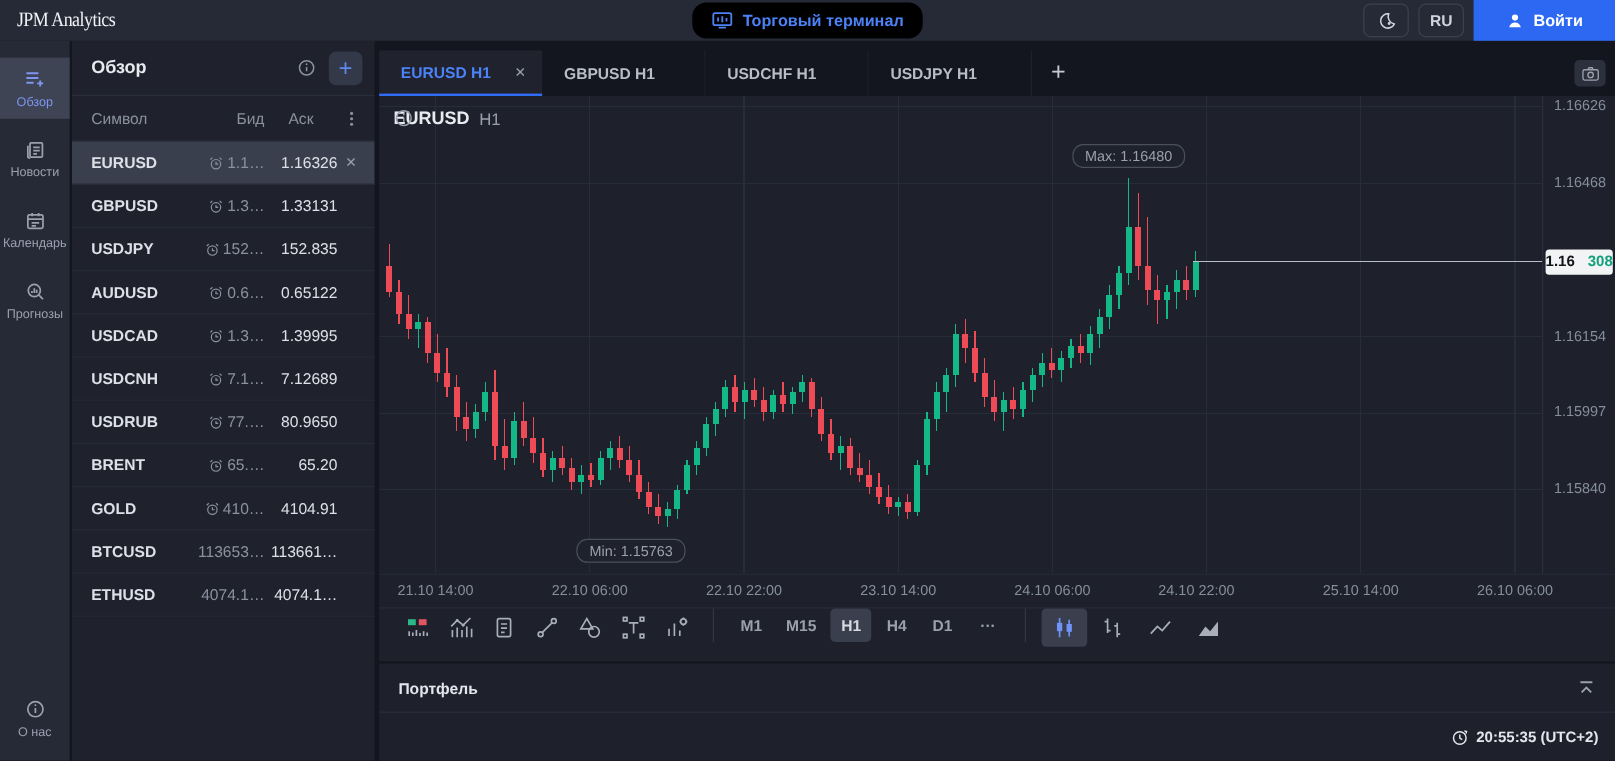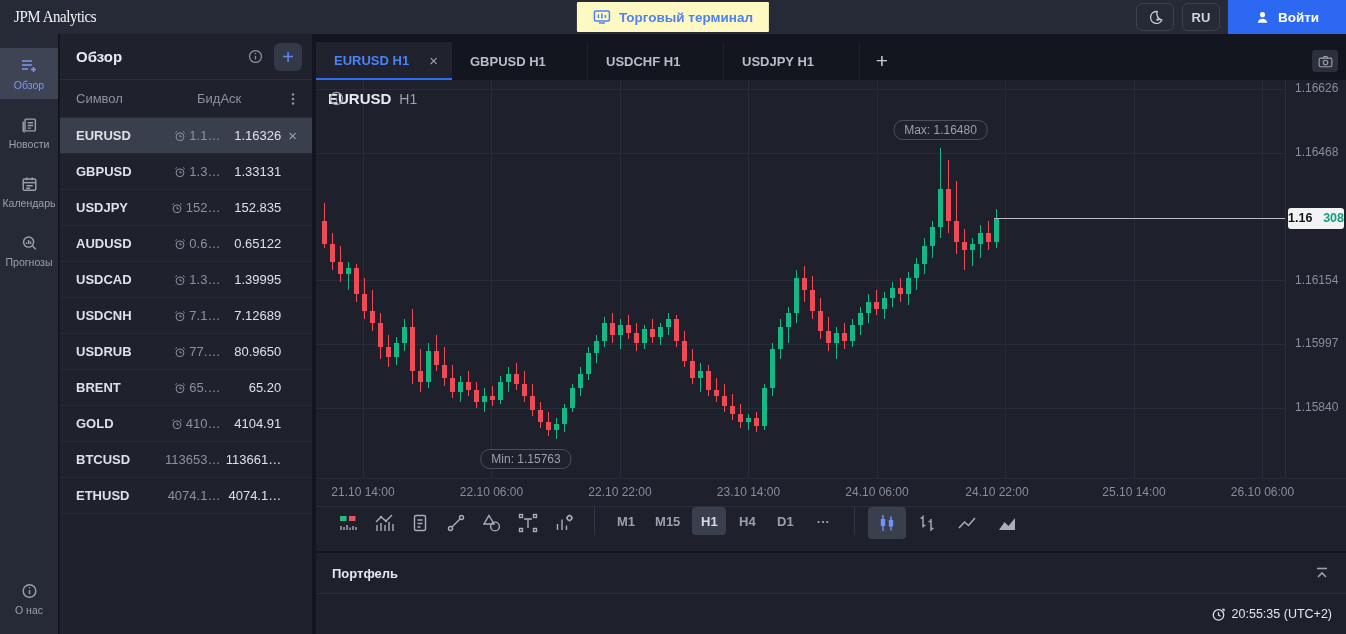--- a/index.html
+++ b/index.html
@@ -3,21 +3,21 @@
 <meta charset="utf-8">
 <style>
   * { margin:0; padding:0; box-sizing:border-box; }
   html,body { width:1346px; height:634px; overflow:hidden; }
   body { background:#14161f; font-family:"Liberation Sans", sans-serif; color:#d7dae2; }
   .app { width:1346px; height:634px; display:flex; flex-direction:column; }
 
   
   .topbar { height:34px; background:#262a37; display:flex; align-items:center; flex:0 0 34px; position:relative; }
   .logo { font-family:"Liberation Serif", serif; font-size:17px; color:#f2f3f7; padding:0 16px; letter-spacing:-0.5px; white-space:nowrap; transform:scaleX(.88); transform-origin:left center; }
-  .terminal-btn { position:absolute; left:50%; transform:translateX(-50%); top:2px; height:30px; background:#fef9c3; border:none; border-radius:1px; color:#4c82f7; font-family:inherit; font-size:13.5px; font-weight:bold; display:flex; align-items:center; gap:8px; padding:0 16px; cursor:pointer; }
+  .terminal-btn { position:absolute; left:50%; transform:translateX(-50%); top:2px; height:30px; background:#000000; border:none; border-radius:12px; color:#4c82f7; font-family:inherit; font-size:13.5px; font-weight:bold; display:flex; align-items:center; gap:8px; padding:0 16px; cursor:pointer; }
   .topbar-right { margin-left:auto; display:flex; align-items:center; gap:8px; height:34px; }
   .icon-btn { height:28px; min-width:38px; background:transparent; border:1px solid #3c414e; border-radius:6px; color:#cfd3dc; font-family:inherit; font-size:13px; font-weight:bold; display:flex; align-items:center; justify-content:center; cursor:pointer; }
   .login-btn { height:34px; width:118px; background:#2d68f3; border:none; color:#fff; font-family:inherit; font-size:13.5px; font-weight:bold; display:flex; align-items:center; justify-content:center; gap:8px; cursor:pointer; }
 
   
   .main { flex:1; display:flex; min-height:0; }
 
   
   .sidebar { width:58px; background:#262a37; display:flex; flex-direction:column; padding-top:14px; }
   .nav-item { width:58px; padding:9px 2px 8px; display:flex; flex-direction:column; align-items:center; gap:4px; color:#9aa0ae; font-size:10.5px; cursor:pointer; margin-bottom:8px; }
@@ -29,21 +29,21 @@
 
   
   .watchlist { width:252px; margin-left:2px; background:#1f222d; display:flex; flex-direction:column; }
   .wl-header { height:46px; display:flex; align-items:center; padding:0 10px 0 16px; border-bottom:1px solid #2a2e3a; }
   .wl-title { font-size:15px; font-weight:bold; color:#e8eaef; }
   .wl-header-right { margin-left:auto; display:flex; align-items:center; gap:10px; }
   .wl-add-btn { width:28px; height:28px; border-radius:6px; background:#333948; border:none; color:#5f87f0; font-size:20px; line-height:1; cursor:pointer; display:flex; align-items:center; justify-content:center; }
   .wl-cols { height:38px; display:flex; align-items:center; padding:0 8px 0 16px; color:#8b919f; font-size:13px; border-bottom:1px solid #2a2e3a; }
   .col-symbol { width:86px; }
   .col-bid { width:66px; text-align:right; }
-  .col-ask { width:64px; text-align:left; }
+  .col-ask { width:64px; text-align:center; }
   .col-menu { width:24px; display:flex; justify-content:center; }
   .wl-row { height:36px; display:flex; align-items:center; padding:0 8px 0 16px; border-bottom:1px solid #262a35; font-size:13px; cursor:pointer; }
   .wl-row.selected { background:#3a3f4e; }
   .wl-row .sym { width:86px; font-weight:bold; color:#dde0e7; }
   .wl-row .bid { width:66px; color:#8b919f; display:flex; align-items:center; justify-content:flex-end; gap:3px; white-space:nowrap; }
   .wl-row .ask { width:64px; text-align:right; color:#dde0e7; }
   .wl-row .act { width:24px; text-align:center; color:#9aa0ae; font-size:15px; }
 
   
   .chart-panel { flex:1; margin-left:4px; display:flex; flex-direction:column; min-width:0; }
@@ -83,21 +83,21 @@
   .ct-btn.active svg { stroke:#6f93f7; }
   .ct-btn.active svg .fillpart { fill:#6f93f7; }
   .ct-btn svg .fillpart-gray { fill:#a9aeba; }
 
   
   .portfolio { flex:1; background:#1e212c; margin-top:2px; display:flex; flex-direction:column; }
   .pf-header { height:40px; display:flex; align-items:center; padding:0 16px; }
   .pf-title { font-size:13px; font-weight:bold; color:#e3e6ec; }
   .pf-collapse { margin-left:auto; background:none; border:none; cursor:pointer; display:flex; }
   .pf-body { flex:1; border-top:1px solid #2b2f3c; display:flex; align-items:center; justify-content:flex-end; padding:0 14px; }
-  .server-time { display:flex; align-items:center; gap:6px; font-size:12.5px; font-weight:normal; color:#e3e6ec; }
+  .server-time { display:flex; align-items:center; gap:6px; font-size:12.5px; font-weight:bold; color:#e3e6ec; }
 </style>
 </head>
 <body>
 
 <div class="app">
 
   <header class="topbar">
     <div class="logo">JPM Analytics</div>
     <button class="terminal-btn">
       <svg width="18" height="16" viewBox="0 0 18 16" fill="none" stroke="#4c82f7" stroke-width="1.5">

